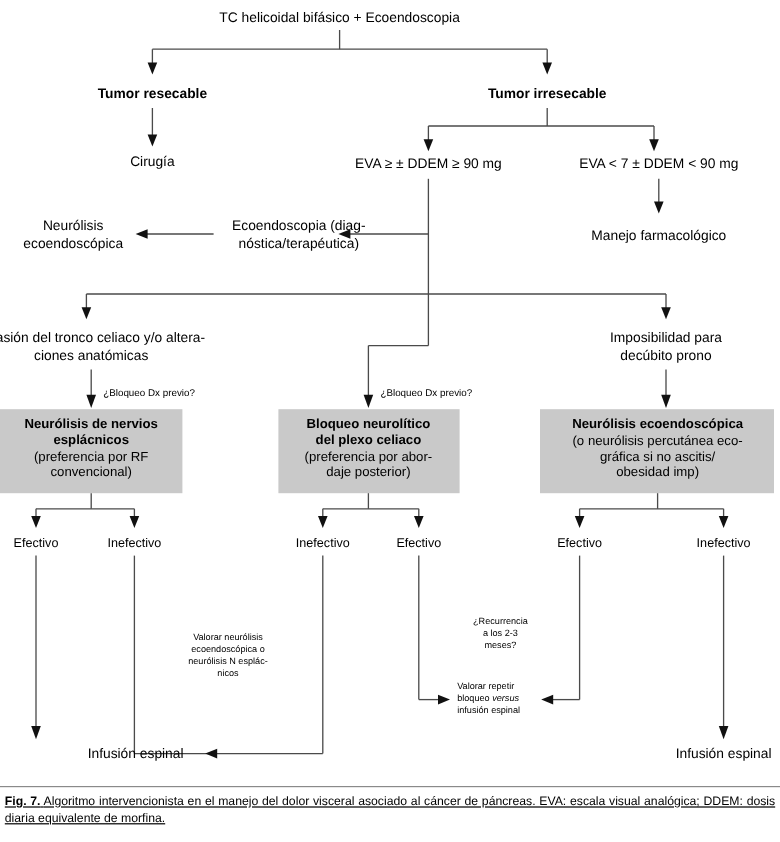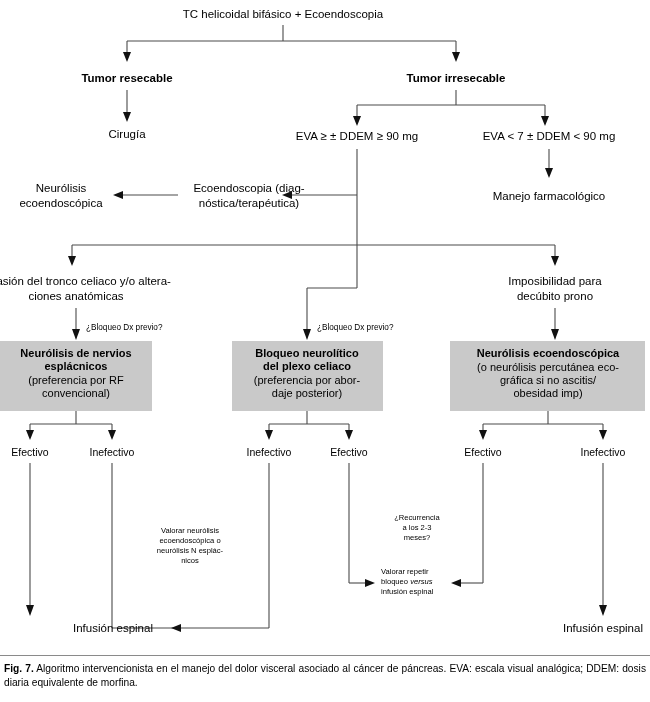--- a/index.html
+++ b/index.html
@@ -57,20 +57,21 @@
     width: 650px;
     box-sizing: border-box;
     padding: 6px 4px 0 4px;
     border-top: 1px solid #8a8a8a;
   }
   .caption {
     font-size: 10.2px;
     line-height: 1.35;
     text-align: justify;
     color: #000;
+    text-decoration: underline;
   }
   .caption b { font-weight: bold; }
 </style>
 </head>
 <body>
 
 <div id="figure-root">
 
   <svg class="flow" viewBox="0 0 650 650">
 

